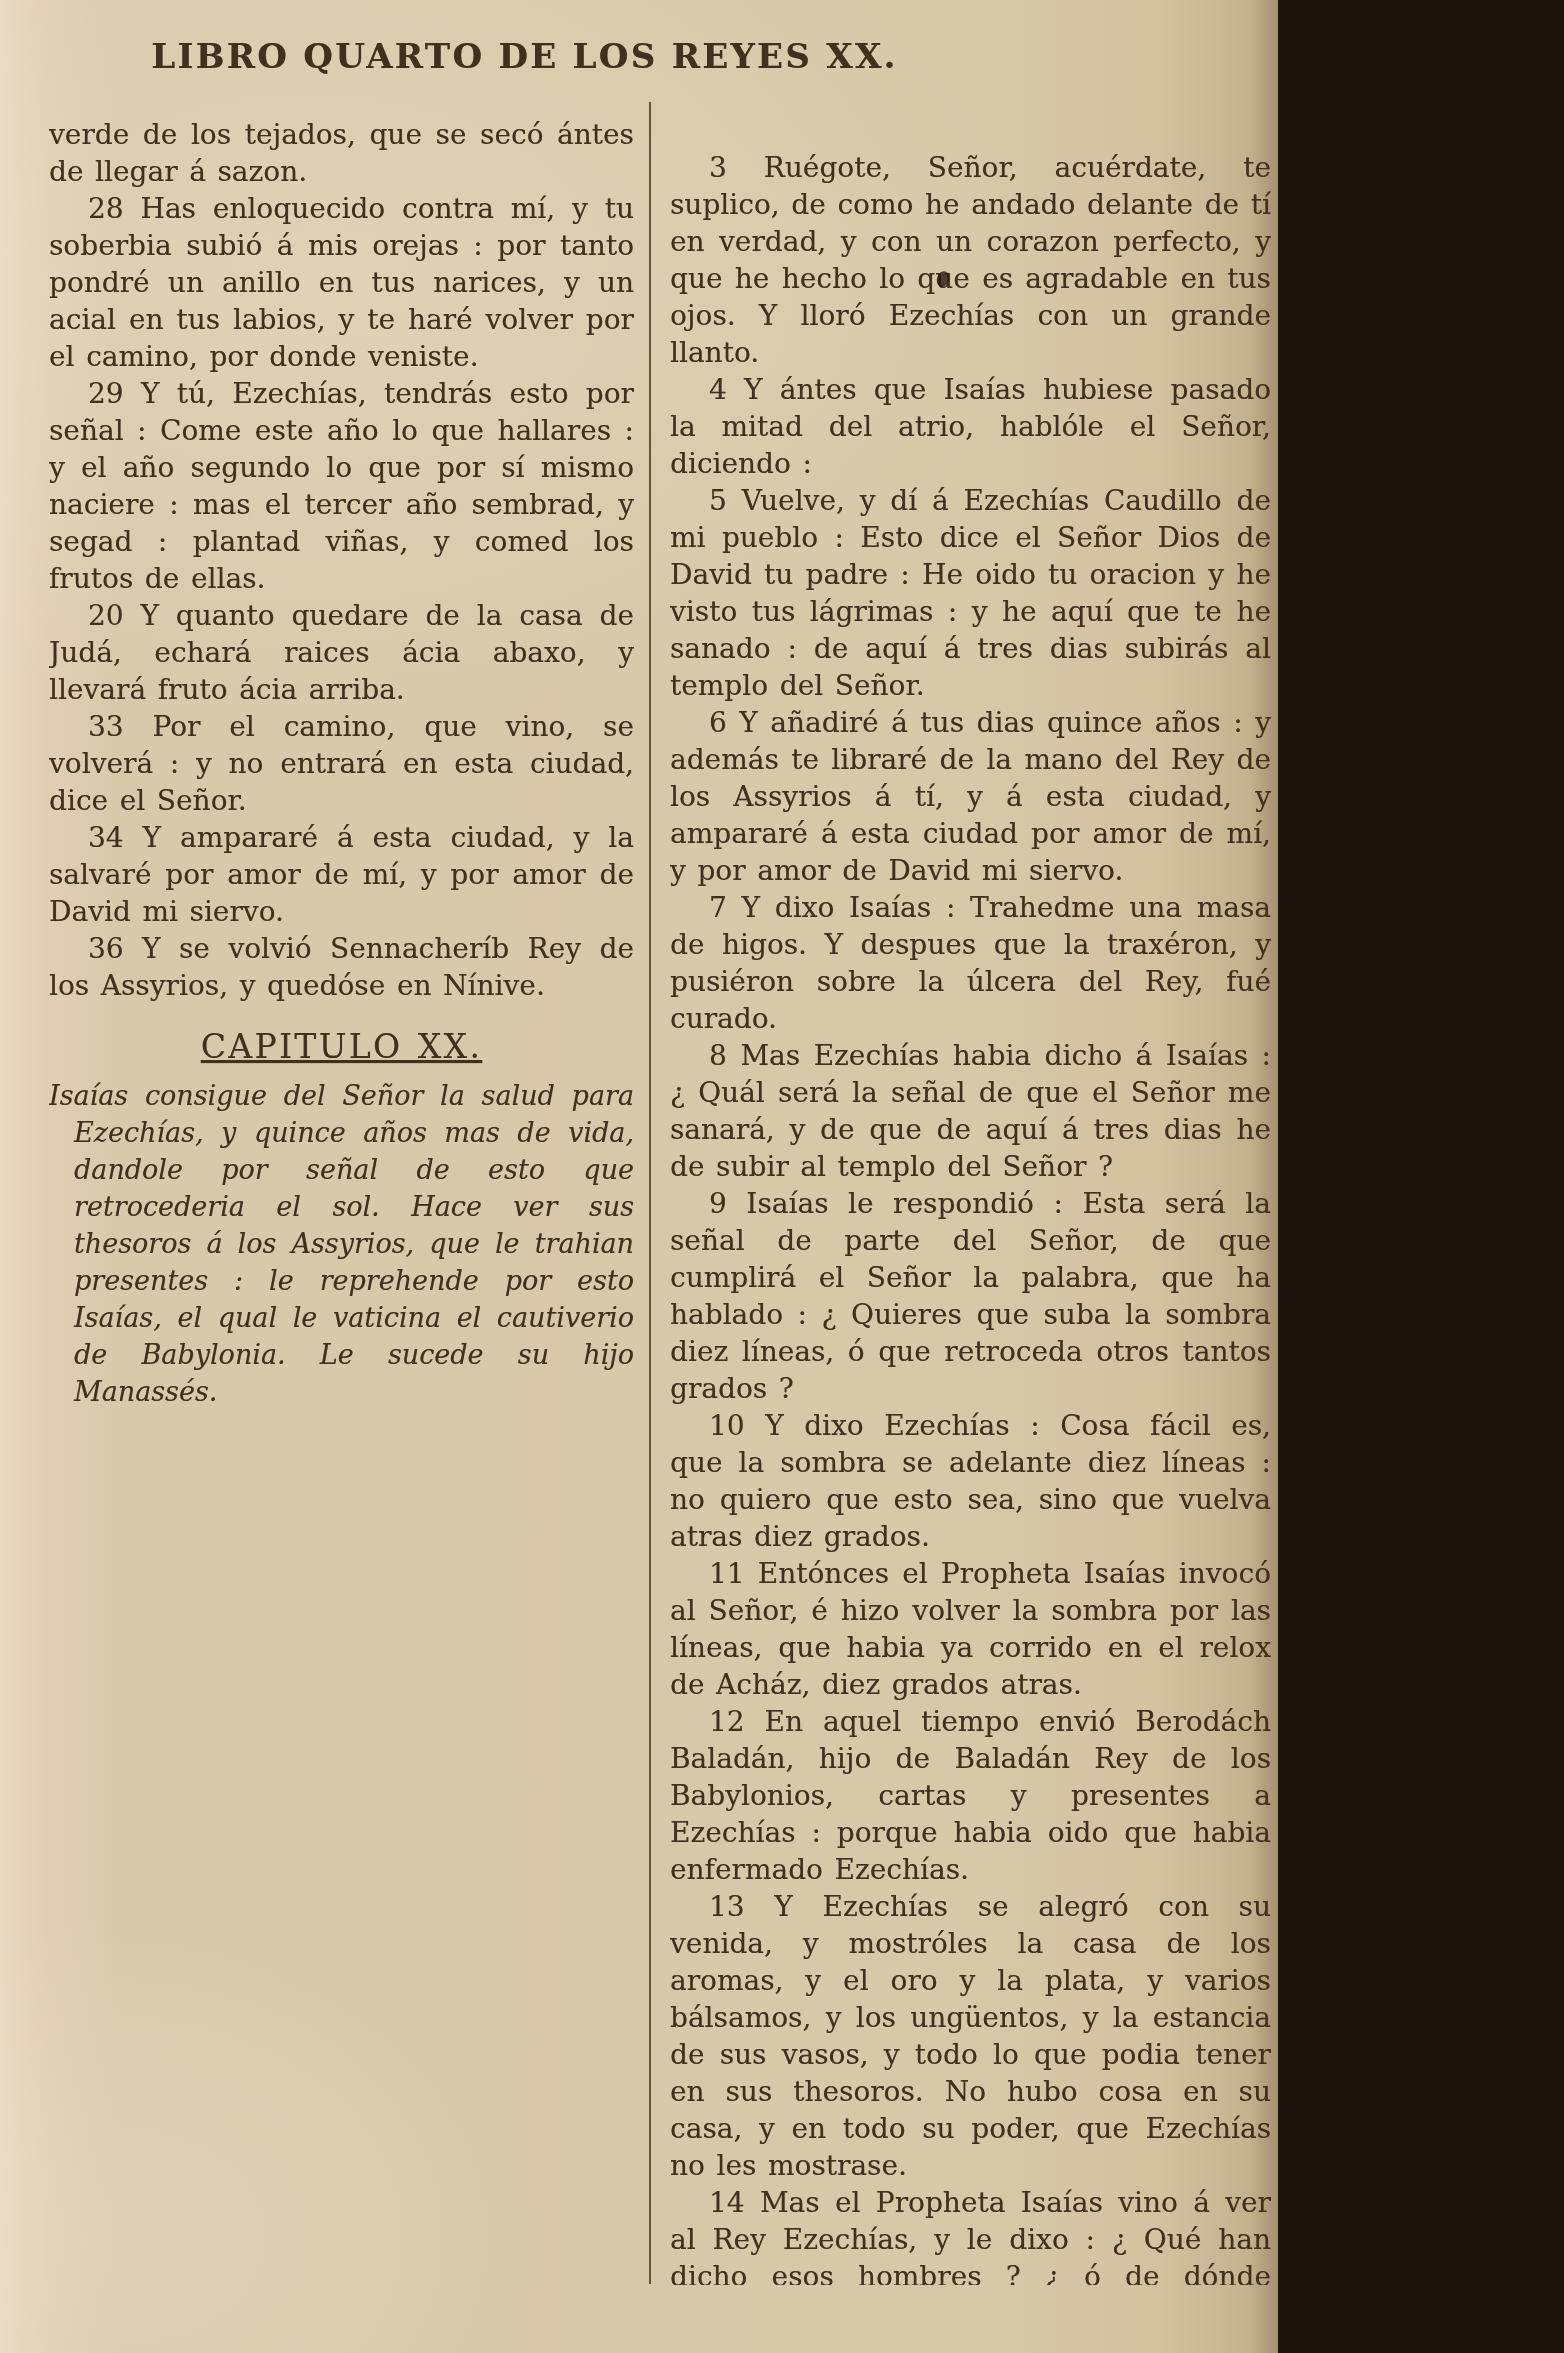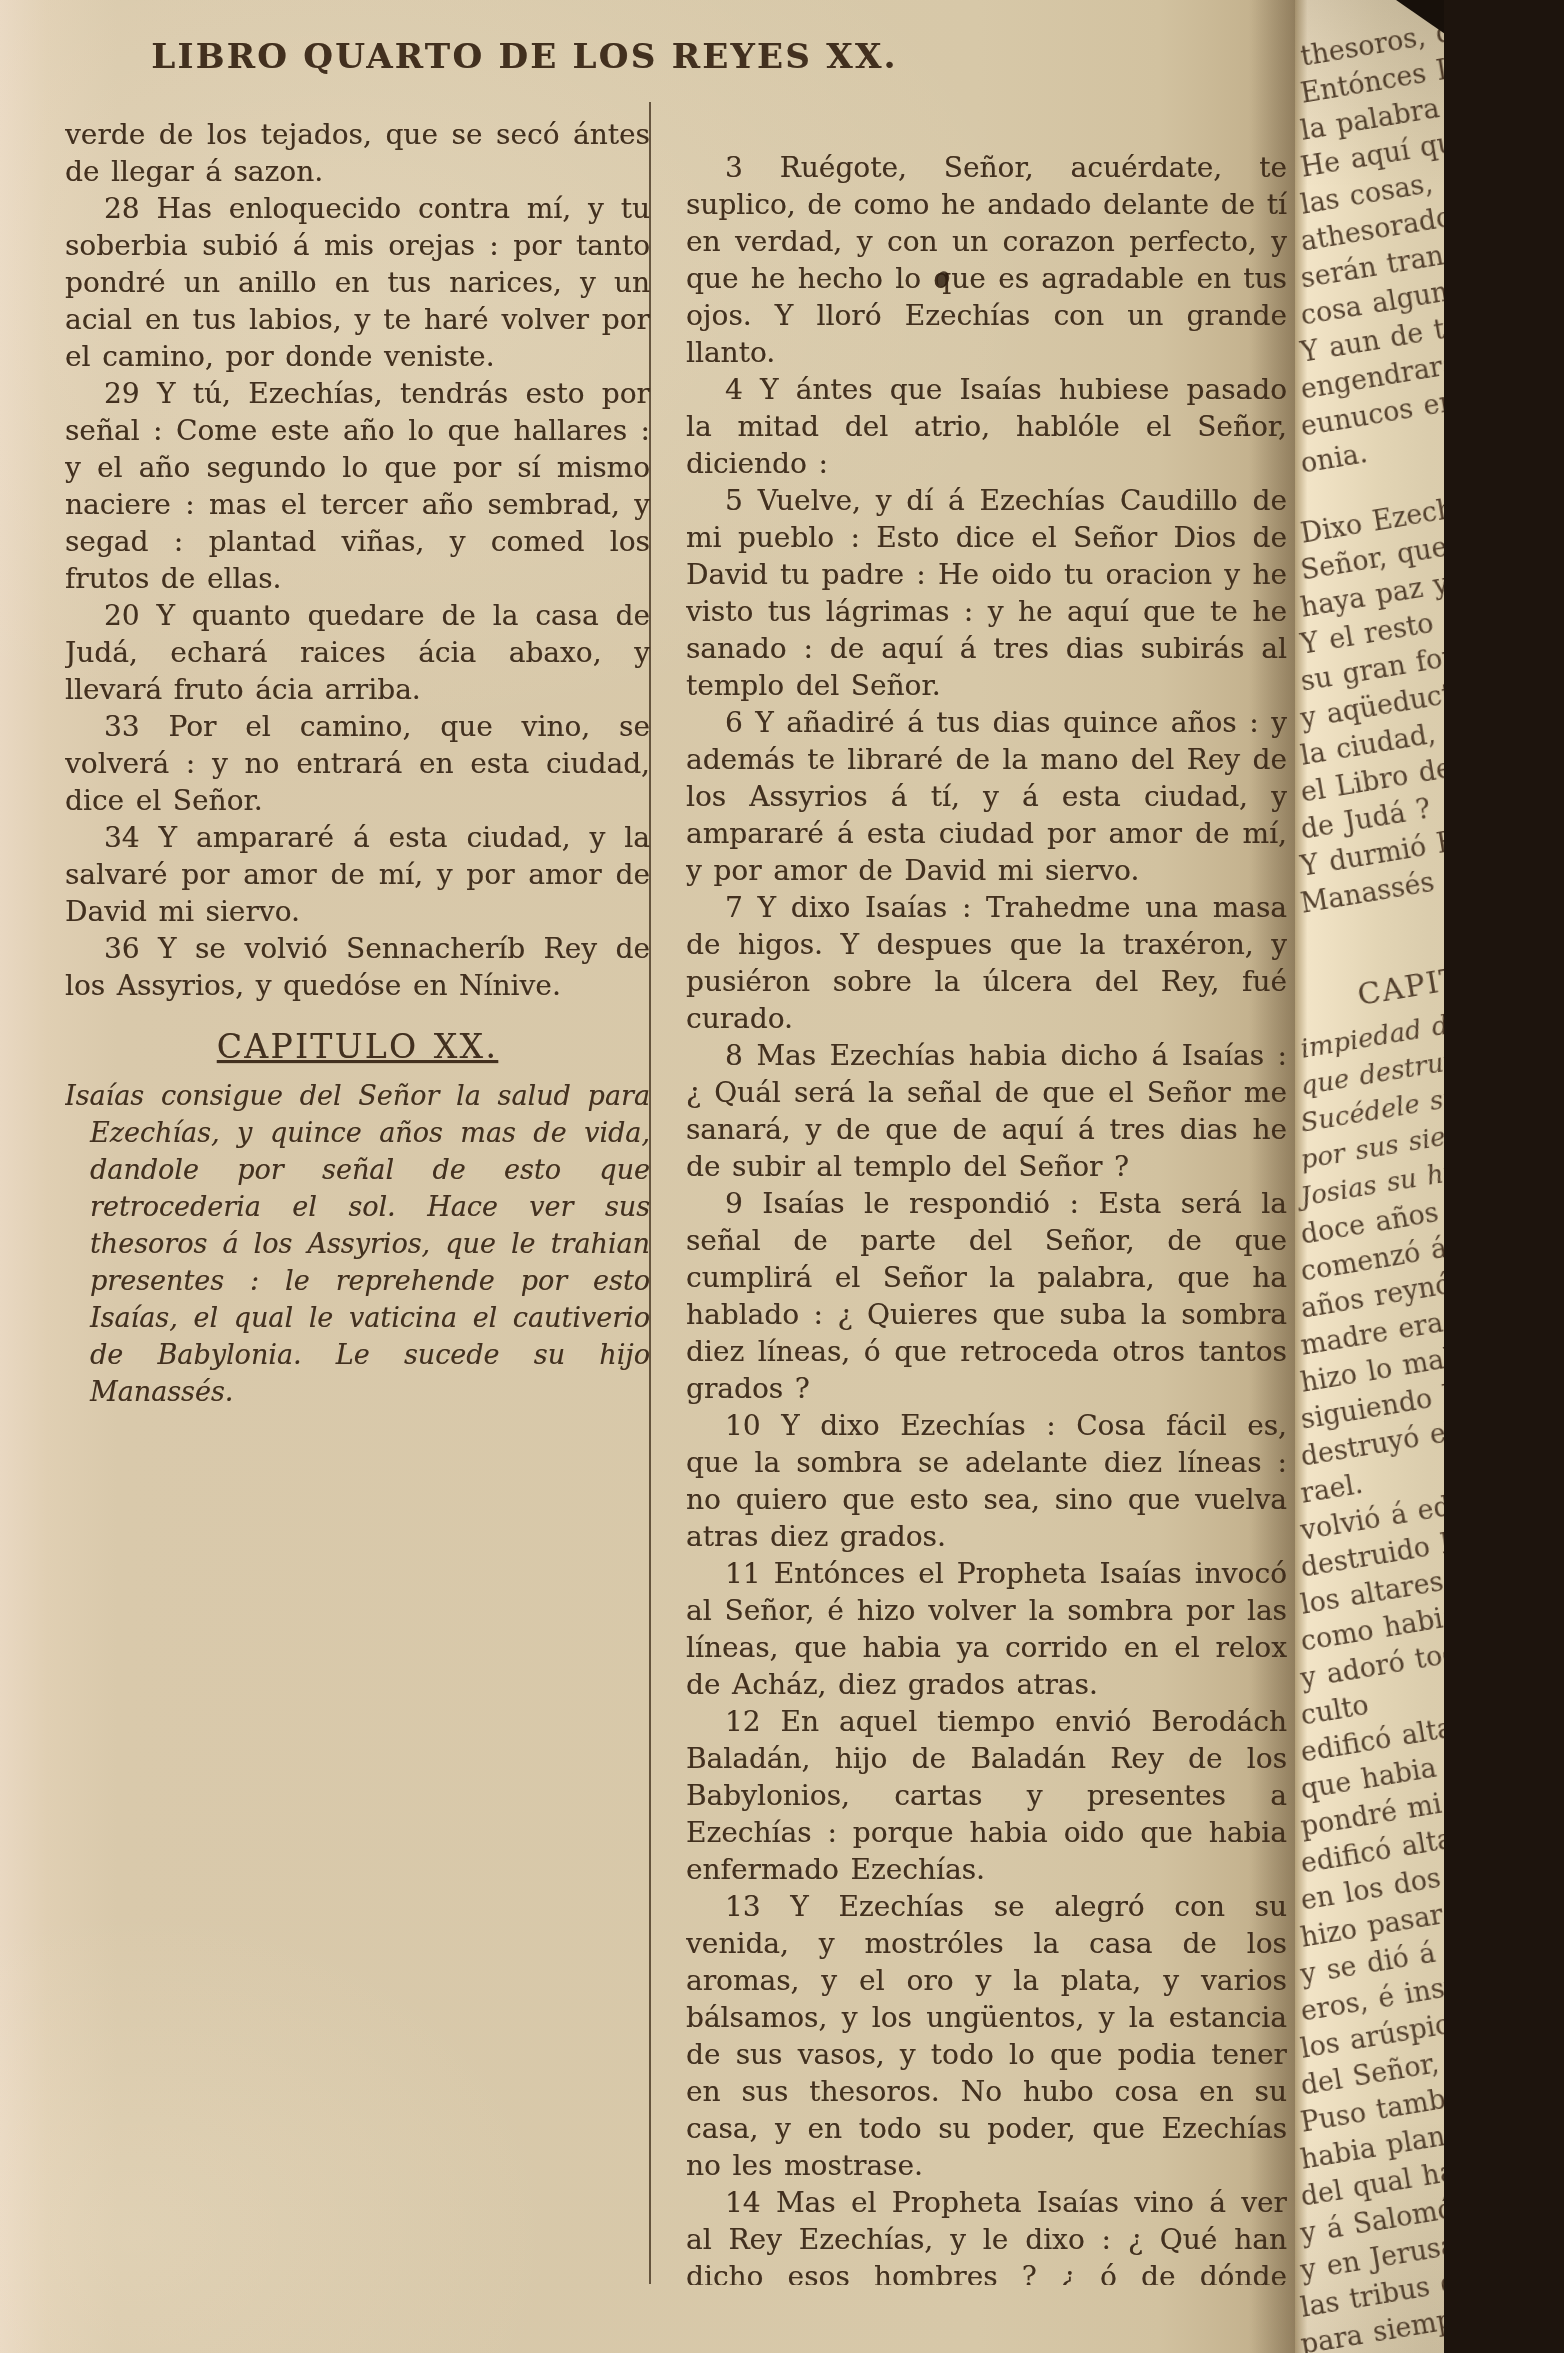--- a/index.html
+++ b/index.html
@@ -1,30 +1,30 @@
 <!DOCTYPE html>
 <html style="--ink: #42301f; --paper: #d7c8a8; --paper-edge: #f2e4c7; --photo-bg: #17100a;font-size:12.5px"><head>
 <meta charset="utf-8">
 <style>
   html,body{margin:0;padding:0;background:#1d140d;}
-  .scene{position:relative;width:1444px;height:2354px;overflow:hidden;
+  .scene{position:relative;width:1278px;height:2354px;overflow:hidden;
          font-family:"DejaVu Serif","Liberation Serif",serif;color:var(--ink,#42301f);}
 
   
   .page-left{position:absolute;left:0;top:0;width:1334px;height:2354px;
     background:
       radial-gradient(1095px 704px at 25% 12%, rgba(255,247,228,.20), transparent 65%),
       radial-gradient(704px 548px at 10% 95%, rgba(255,244,222,.18), transparent 60%),
       linear-gradient(90deg,#e9d8c2 0px,#e0cfb3 47px,#d9c9ab 117px,#d7c8a8 978px,#d2c2a0 1158px,#c4b28e 1252px,#a8956f 1334px);}
   .running-header{position:absolute;left:110px;top:36px;width:829px;text-align:center;
     font-size:34px;letter-spacing:2.3px;font-weight:bold;color:var(--ink,#42301f);
     text-shadow:0.3px 0.4px 0.5px rgba(50,32,16,.45);}
   .col{position:absolute;top:116px;height:2136px;overflow:hidden;text-align:justify;
     font-size:28px;line-height:37px;word-spacing:2.7px;
-    text-shadow:0.2px 0.3px 0.5px rgba(50,32,16,.4);margin-left:16px;}
+    text-shadow:0.2px 0.3px 0.5px rgba(50,32,16,.4);}
   .col-left{left:49px;width:585px;}
   .col-right{left:670px;width:601px;padding-top:33px;}
   .v{margin:0;text-indent:39px;}
   .noindent{text-indent:0;}
   .colrule{position:absolute;left:649px;top:102px;width:2.3px;height:2182px;
     background:rgba(62,44,26,.75);}
   .chap{margin:23.5px 0 12.5px 0;text-align:center;font-weight:normal;
     font-size:33px;letter-spacing:2.3px;text-indent:0;text-decoration:underline;}
   .summary{margin:0 0 7.8px 0;font-style:italic;font-size:27px;line-height:37px;
     padding-left:25px;text-indent:-25px;}

